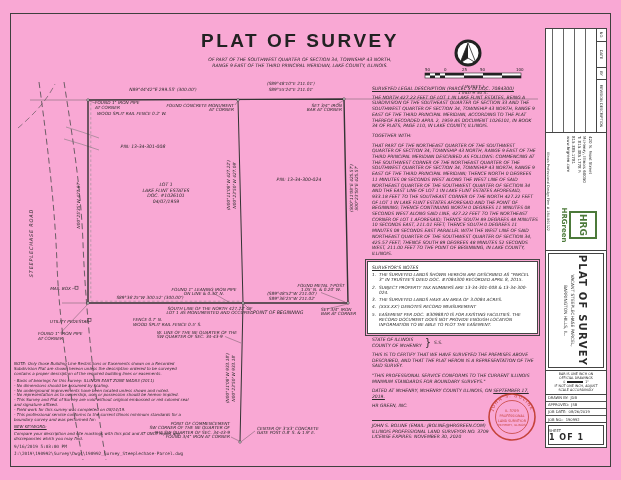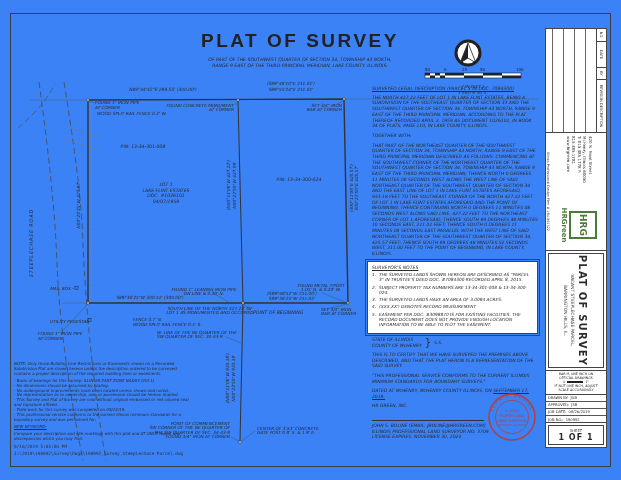--- a/index.html
+++ b/index.html
@@ -1,16 +1,16 @@
 <!DOCTYPE html>
 <html><head>
 <meta charset="utf-8">
 <style>
   html,body{margin:0;padding:0;background:#f4f4f2;}
-  .page{position:relative;width:621px;height:480px;background:#3b82f6;overflow:hidden;
+  .page{position:relative;width:621px;height:480px;background:#f9a8d4;overflow:hidden;
         font-family:"DejaVu Sans",sans-serif;color:#2b2b2b;}
   .abs{position:absolute;}
   .frame{left:10px;top:13px;width:599px;height:452px;border:1.6px solid #3f3f3f;}
   .sheet-title{left:165px;top:30px;width:270px;text-align:center;font-size:19px;font-weight:700;
         letter-spacing:2.5px;font-family:"Liberation Sans",sans-serif;color:#222;}
   .sheet-sub{left:140px;top:57px;width:320px;text-align:center;font-size:4.6px;font-style:italic;line-height:6px;}
   .tinyp{font-size:4.5px;line-height:5.7px;font-style:italic;text-align:left;}
   .legal{left:372px;top:86px;width:166px;}
   .legal .hd{text-decoration:underline;margin-bottom:3px;font-style:italic;font-size:4.6px;}
   .legal p{margin:0 0 4px 0;}
@@ -47,21 +47,21 @@
   .designfirm{position:absolute;bottom:0;left:0;right:0;text-align:center;font-size:3.4px;color:#333;}
   .projinner{position:absolute;inset:2px;border:0.8px solid #444;display:flex;flex-direction:column;
         align-items:center;justify-content:center;gap:2px;}
   .projtitle{font-size:10px;font-weight:700;letter-spacing:1.2px;white-space:nowrap;}
   .projsub{font-size:4.4px;}
   .scnote{font-size:3.3px;line-height:4.1px;text-align:center;padding-top:1px;}
   .scbar{display:inline-block;width:16px;height:2px;background:#222;vertical-align:middle;margin:0 2px;}
   .frow{display:flex;gap:2px;align-items:center;height:7px;border-bottom:0.5px solid #555;
         font-size:3.7px;padding-left:2px;box-sizing:border-box;}
   .sheetinner{position:absolute;inset:2px;border:0.8px solid #444;display:flex;flex-direction:column;
-        align-items:center;justify-content:center;}
+        justify-content:center;}
   .sheetlbl{font-size:3.7px;}
   .sheetval{font-size:8px;font-weight:700;letter-spacing:1px;}
   
   .sealwrap{left:486px;top:391px;width:52px;height:52px;opacity:.9;}
   svg text{font-family:"DejaVu Sans",sans-serif;}
   .dtext{font-style:italic;fill:#2b2b2b;}
 </style>
 </head>
 <body>
 

